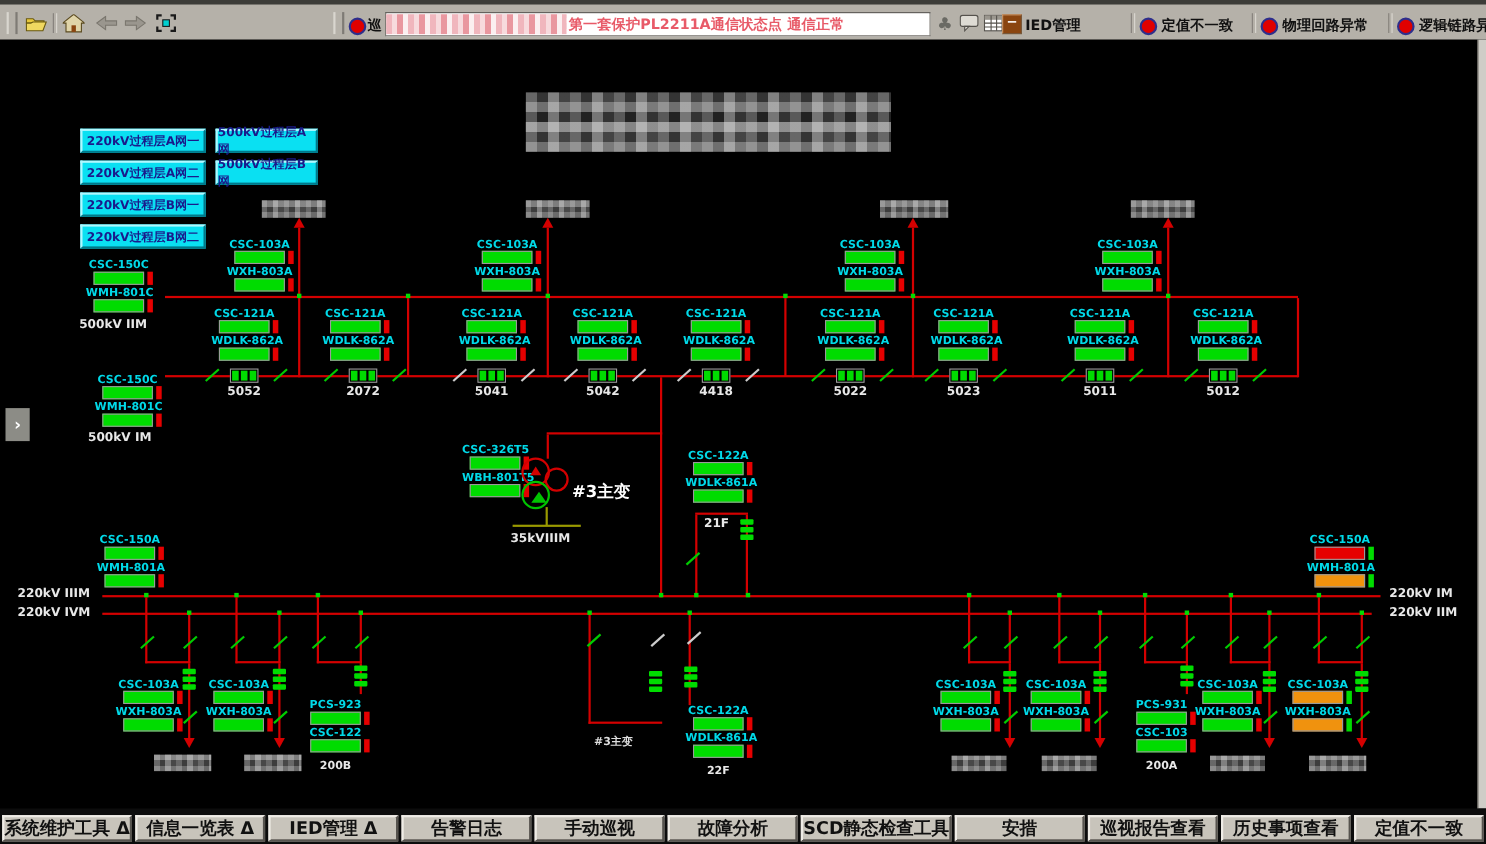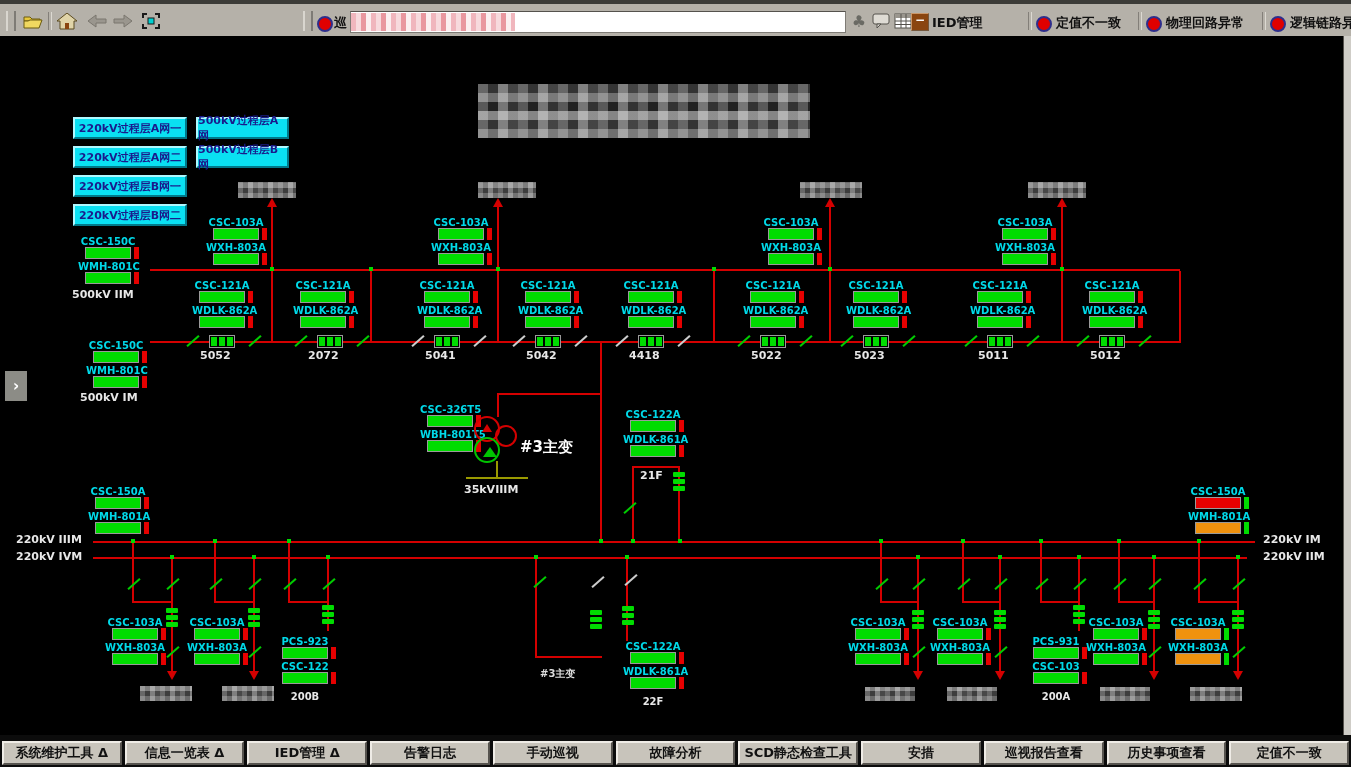--- a/index.html
+++ b/index.html
@@ -41,21 +41,21 @@
   .mosaic.pink{background-image:
     repeating-linear-gradient(90deg, #f0b6bd 0 5px, #f7dadd 5px 10px, #e9979f 10px 15px, #fbeff0 15px 20px),
     repeating-linear-gradient(0deg, rgba(255,255,255,.45) 0 5px, rgba(233,151,159,.35) 5px 10px);}
   
   .dline{position:absolute;}
   .ddot{position:absolute;width:4px;height:4px;background:#00dc00;}
   .dev-label{position:absolute;width:60px;text-align:center;color:#00d9e8;font-size:10px;font-weight:bold;white-space:nowrap;}
   .dev-box{position:absolute;width:46px;height:12px;border:1px solid #9a9a9a;box-sizing:border-box;}
   .dev-bar{position:absolute;width:5px;height:12px;}
   .dev-cap{position:absolute;width:60px;text-align:center;color:#e8e8e8;font-size:10px;font-weight:bold;white-space:nowrap;}
-  .bay-num{position:absolute;width:44px;color:#e8e8e8;font-size:11px;font-weight:bold;}
+  .bay-num{position:absolute;width:44px;text-align:center;color:#e8e8e8;font-size:11px;font-weight:bold;}
   .buslabel{position:absolute;color:#e8e8e8;font-size:11px;font-weight:bold;white-space:nowrap;}
   .biglabel{position:absolute;color:#fff;font-size:15px;font-weight:bold;white-space:nowrap;}
   .smalllabel{position:absolute;color:#ddd;font-size:10px;font-weight:bold;white-space:nowrap;}
   .arrow-up{position:absolute;width:0;height:0;border-left:5px solid transparent;border-right:5px solid transparent;border-bottom:9px solid #d40000;}
   .arrow-down{position:absolute;width:0;height:0;border-left:5px solid transparent;border-right:5px solid transparent;border-top:9px solid #d40000;}
   .hbreaker{position:absolute;width:26px;height:13px;background:#000;border:1px solid #9a9a9a;
             box-sizing:border-box;display:flex;gap:2px;padding:1px;}
   .hbreaker span{flex:1;background:#00dc00;}
   .vbreaker{position:absolute;width:12px;display:flex;flex-direction:column;gap:2px;}
   .vbreaker span{height:5px;background:#00dc00;border-radius:1px;}
@@ -65,21 +65,21 @@
   .tri{position:absolute;width:0;height:0;}
   
   #legend{position:absolute;left:1200px;top:62px;width:150px;height:244px;}
   .leg-head{position:absolute;color:#f03030;font-size:14px;font-weight:bold;}
   .leg-swatch{position:absolute;width:44px;height:12px;}
   .leg-sq{position:absolute;width:7px;height:13px;}
   .leg-label{position:absolute;color:#f2f2f2;font-size:13px;font-weight:bold;white-space:nowrap;}
   
   #menubar{position:absolute;left:0;top:735px;width:1351px;height:32px;background:#0c0c0c;
            box-sizing:border-box;padding:6px 2px 2px;display:flex;gap:3px;}
-  .menubtn{flex:1;background:#c8c4bb;color:#111;font-size:13px;font-weight:bold;
+  .menubtn{flex:1;background:#c8c4bb;color:#111;font-size:16px;font-weight:bold;
            display:flex;align-items:center;justify-content:center;white-space:nowrap;
            border-top:2px solid #efece6;border-left:2px solid #efece6;
            border-bottom:2px solid #56534e;border-right:2px solid #56534e;box-sizing:border-box;}
   svg{display:block;}
 </style>
 </head>
 <body>
 
 <div id="root">
   <div id="topstrip"></div>
@@ -118,20 +118,21 @@
             <path d="M6 16 H2 V12"></path>
           </g>
           <rect x="7" y="6" width="6" height="6" fill="#00d0d0" stroke="#1a1a1a"></rect>
         </svg>
     </div>
     <div class="gripper" style="left:303px"></div>
     <span class="reddot" style="left:317px;top:12px"></span>
     <span class="tbtext" style="left:334px">巡</span>
     <div id="alarmbar">
       <span class="mosaic pink" style="position:relative;display:inline-block;width:164px;height:18px;flex:none"></span>
+      <span id="alarmtext">第一套保护PL2211A通信状态点  通信正常</span>
     </div>
     <div class="tbicon" style="left:848px">
         <span style="font-size:16px;color:#6a6a64">♣</span>
       </div>
     <div class="tbicon" style="left:870px">
       <svg width="18" height="16" viewBox="0 0 18 16">
           <rect x="1" y="1" width="16" height="10" rx="2" fill="#dedbd4" stroke="#55524d"></rect>
           <path d="M5 11 L5 15 L9 11 Z" fill="#dedbd4" stroke="#55524d"></path>
         </svg>
     </div>

